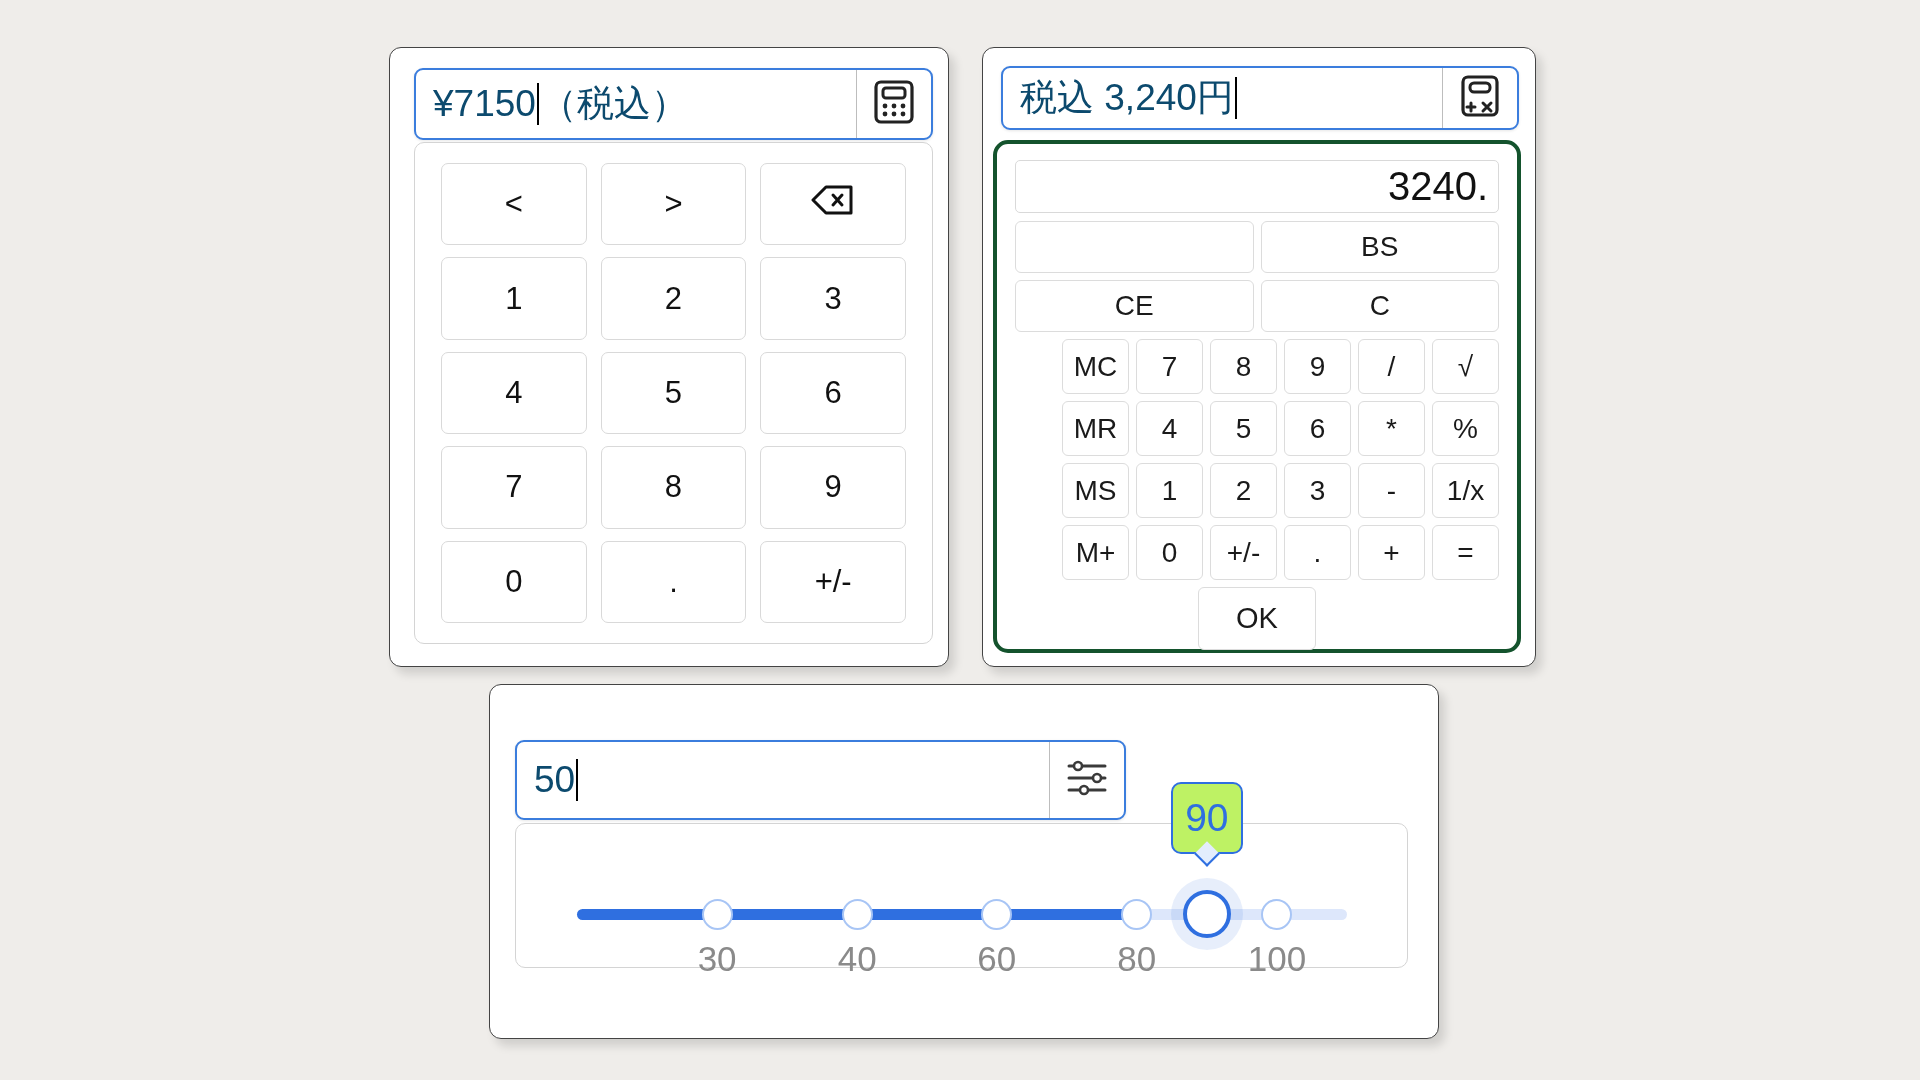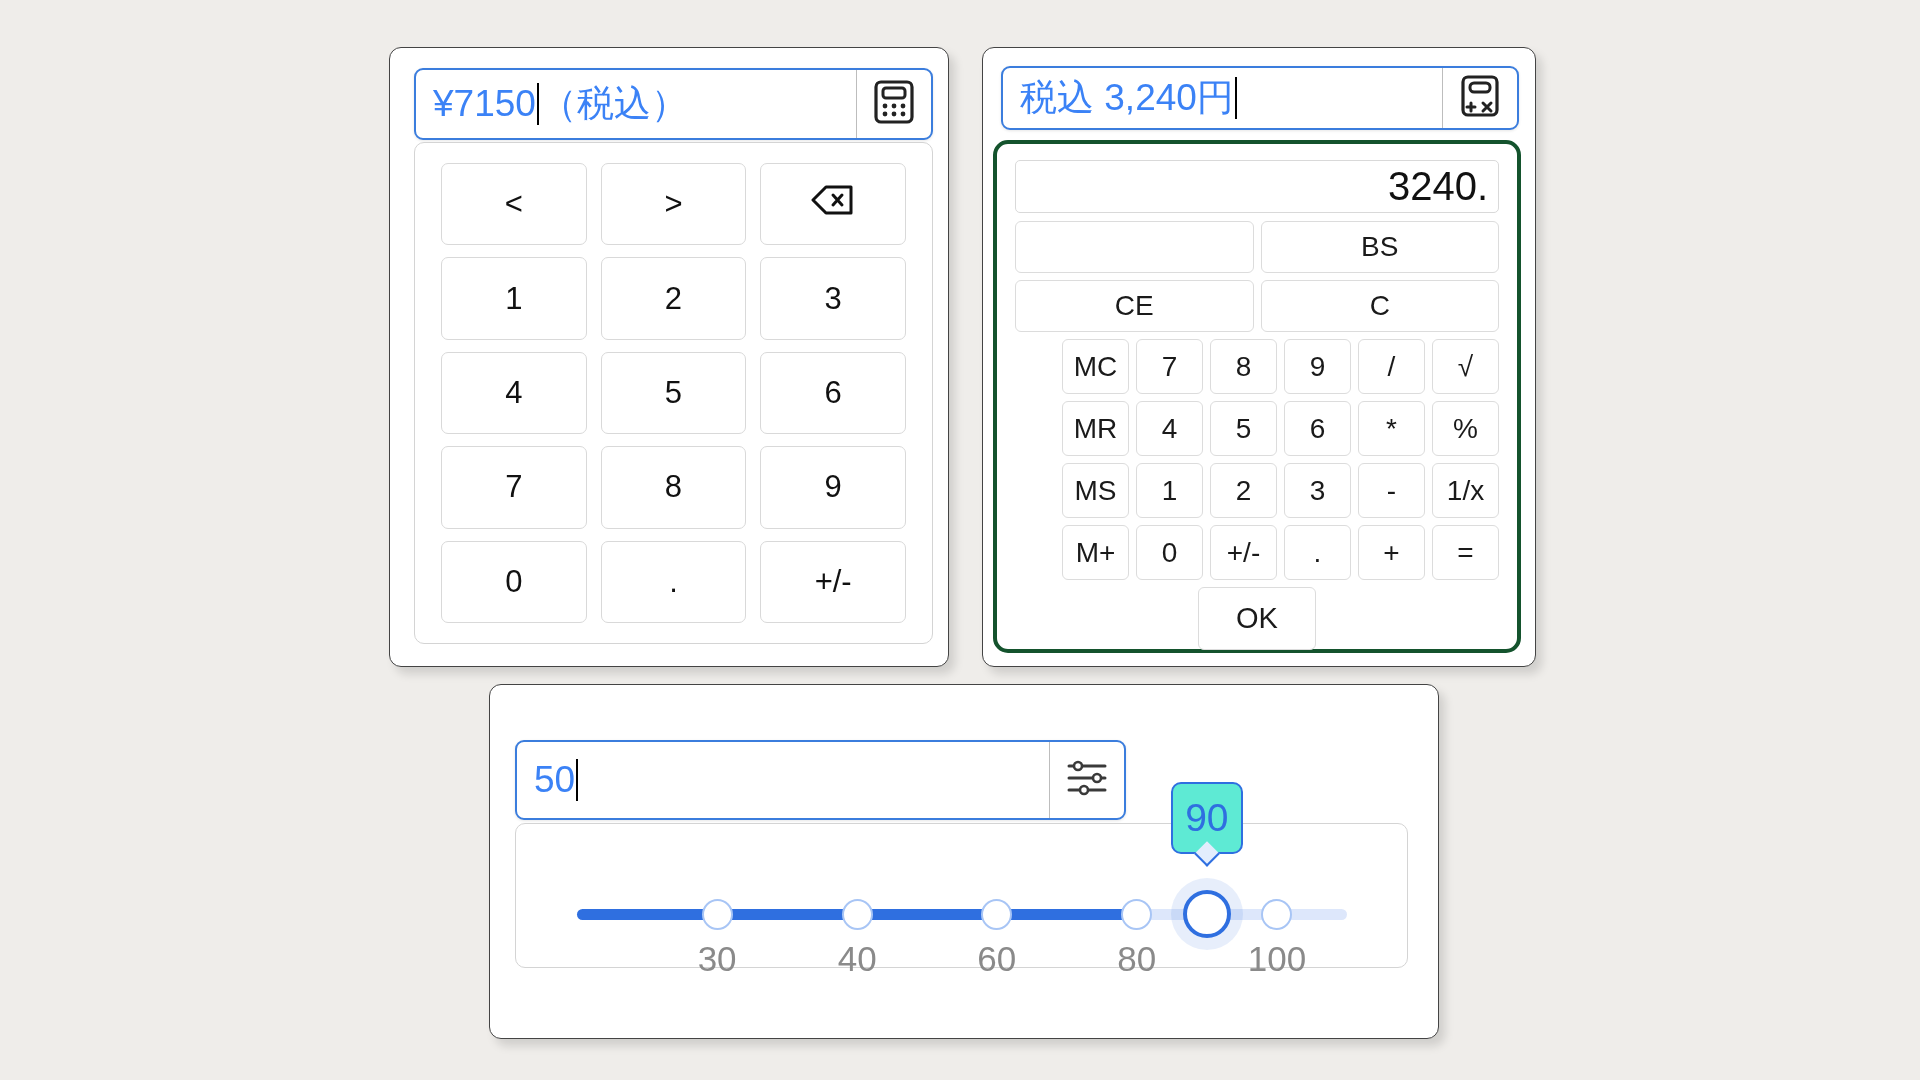--- a/index.html
+++ b/index.html
@@ -35,21 +35,21 @@
     display: flex;
     align-items: stretch;
     box-shadow: 0 1px 3px rgba(0,0,0,0.10);
   }
   .field-text {
     flex: 1 1 auto;
     display: flex;
     align-items: center;
     padding-left: 17px;
     font-size: 37px;
-    color: #3b82f6;
+    color: #0c4a6e;
     letter-spacing: 0px;
     white-space: nowrap;
     overflow: hidden;
   }
   .caret {
     display: inline-block;
     width: 2px;
     height: 42px;
     background: #000;
     vertical-align: middle;
@@ -228,21 +228,21 @@
     box-shadow: 0 0 0 12px rgba(66,120,225,0.13);
     cursor: pointer;
     z-index: 4;
   }
   #tooltip {
     position: absolute;
     top: -102px;
     width: 72px;
     height: 72px;
     margin-left: -36px;
-    background: #5eead4;
+    background: #bef264;
     border: 2.5px solid #2f6fe0;
     border-radius: 10px;
     box-sizing: border-box;
     display: flex;
     align-items: center;
     justify-content: center;
     font-size: 39px;
     color: #2f6fe0;
     z-index: 5;
   }

